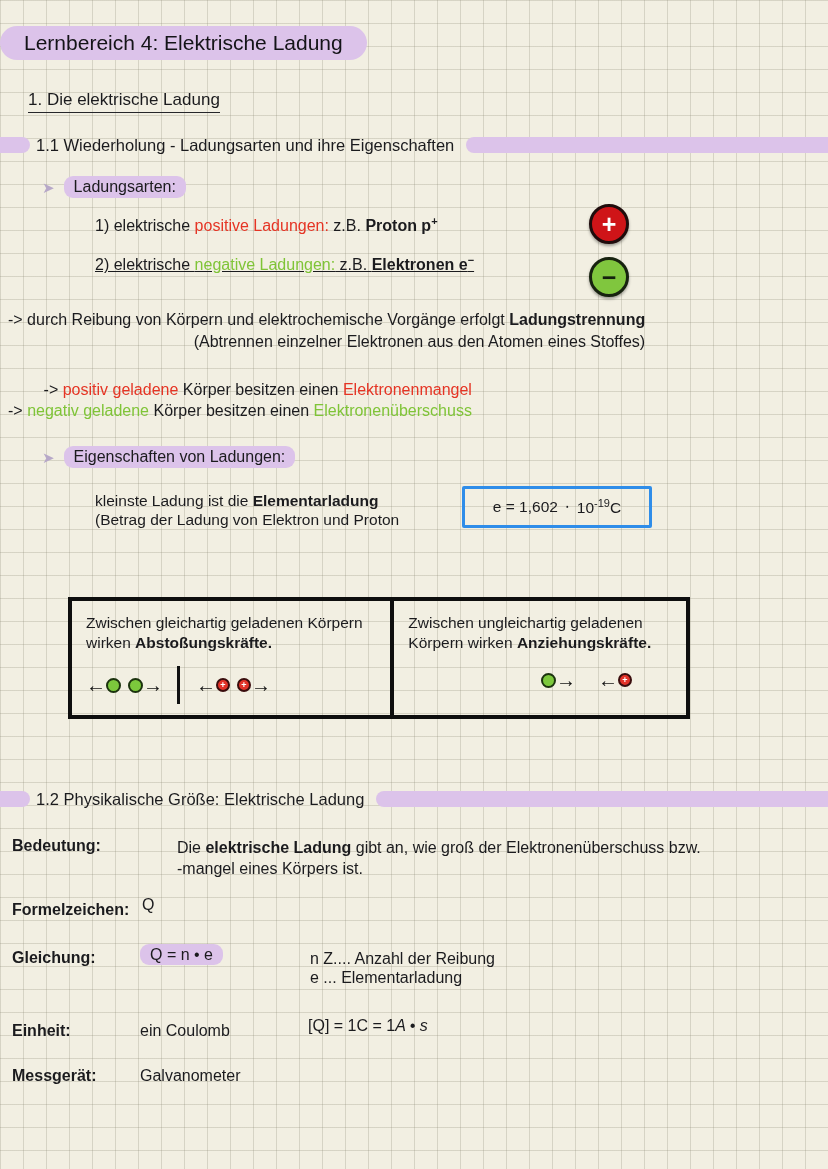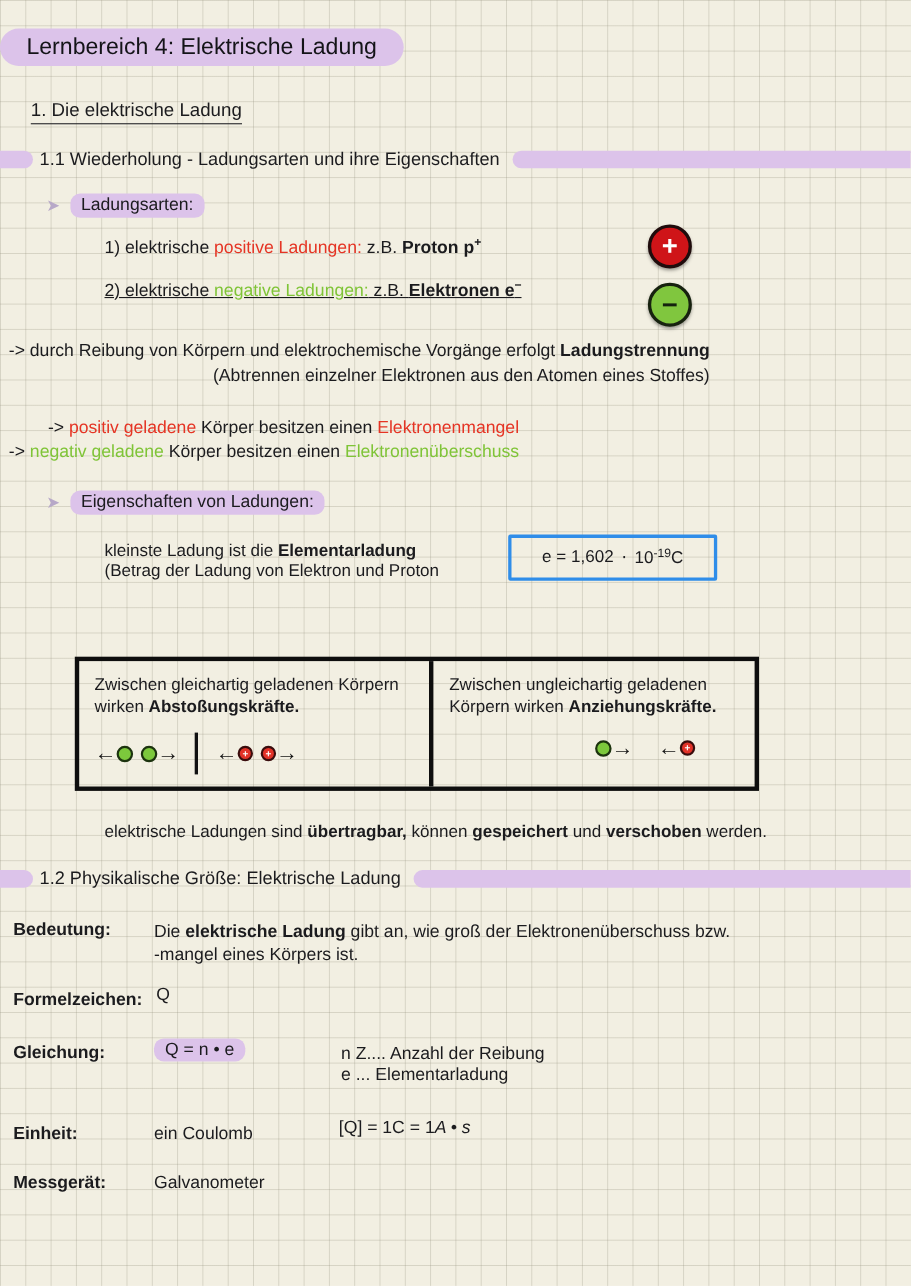--- a/index.html
+++ b/index.html
@@ -63,21 +63,21 @@
   .darrow { font-weight:bold; font-size:20px; line-height:1; color:#111; }
   .dcircle { width:15px; height:15px; border-radius:50%; flex:0 0 auto; }
   .dgreen { background:#7cc83c; border:2px solid #1c330e; }
   .dred { background:#e23228; border:2px solid #3a0d0d; width:14px; height:14px;
           display:flex; align-items:center; justify-content:center;
           color:#fff; font-size:9px; font-weight:bold; line-height:1; }
   .gap6 { width:7px; } .gap18 { width:22px; }
   .ddivider { width:3px; height:38px; background:#111; margin:0 16px 0 14px; }
   .dlabel { position:absolute; left:12px; font-weight:bold; font-size:16px; white-space:nowrap; }
   .dval { position:absolute; font-size:16px; white-space:nowrap; }
-  .dlines div { line-height:21px; }
+  .dlines div { line-height:21px;padding-left:37px; }
   .notes div { line-height:19px; }
   .italic { font-style:italic; }
 </style>
 </head>
 <body>
 
 <div class="page">
 
   <div class="title-row">
     <span class="title-pill">Lernbereich 4: Elektrische Ladung</span>
@@ -160,21 +160,20 @@
         <span class="darrow">→</span>
         <span class="gap18"></span>
         <span class="darrow">←</span>
         <span class="dcircle dred">
             <span>+</span>
           </span>
       </div>
     </div>
   </div>
 
-  <div class="line" style="top:748px; left:95px; font-size:15.5px;"><span>elektrische Ladungen sind </span><b>übertragbar,</b><span> können </span><b>gespeichert</b><span> und </span><b>verschoben</b><span> werden.</span></div>
 
   <div class="hl-row" style="top:787px;">
     <span class="hl-stub"></span>
     <span class="h2">1.2 Physikalische Größe: Elektrische Ladung</span>
     <span class="hl-band"></span>
   </div>
 
   <div class="dlabel" style="top:837px;">Bedeutung:</div>
   <div class="dval dlines" style="top:837px; left:140px;">
     <div><span>Die </span><b>elektrische Ladung</b><span> gibt an, wie groß der Elektronenüberschuss bzw.</span></div>

